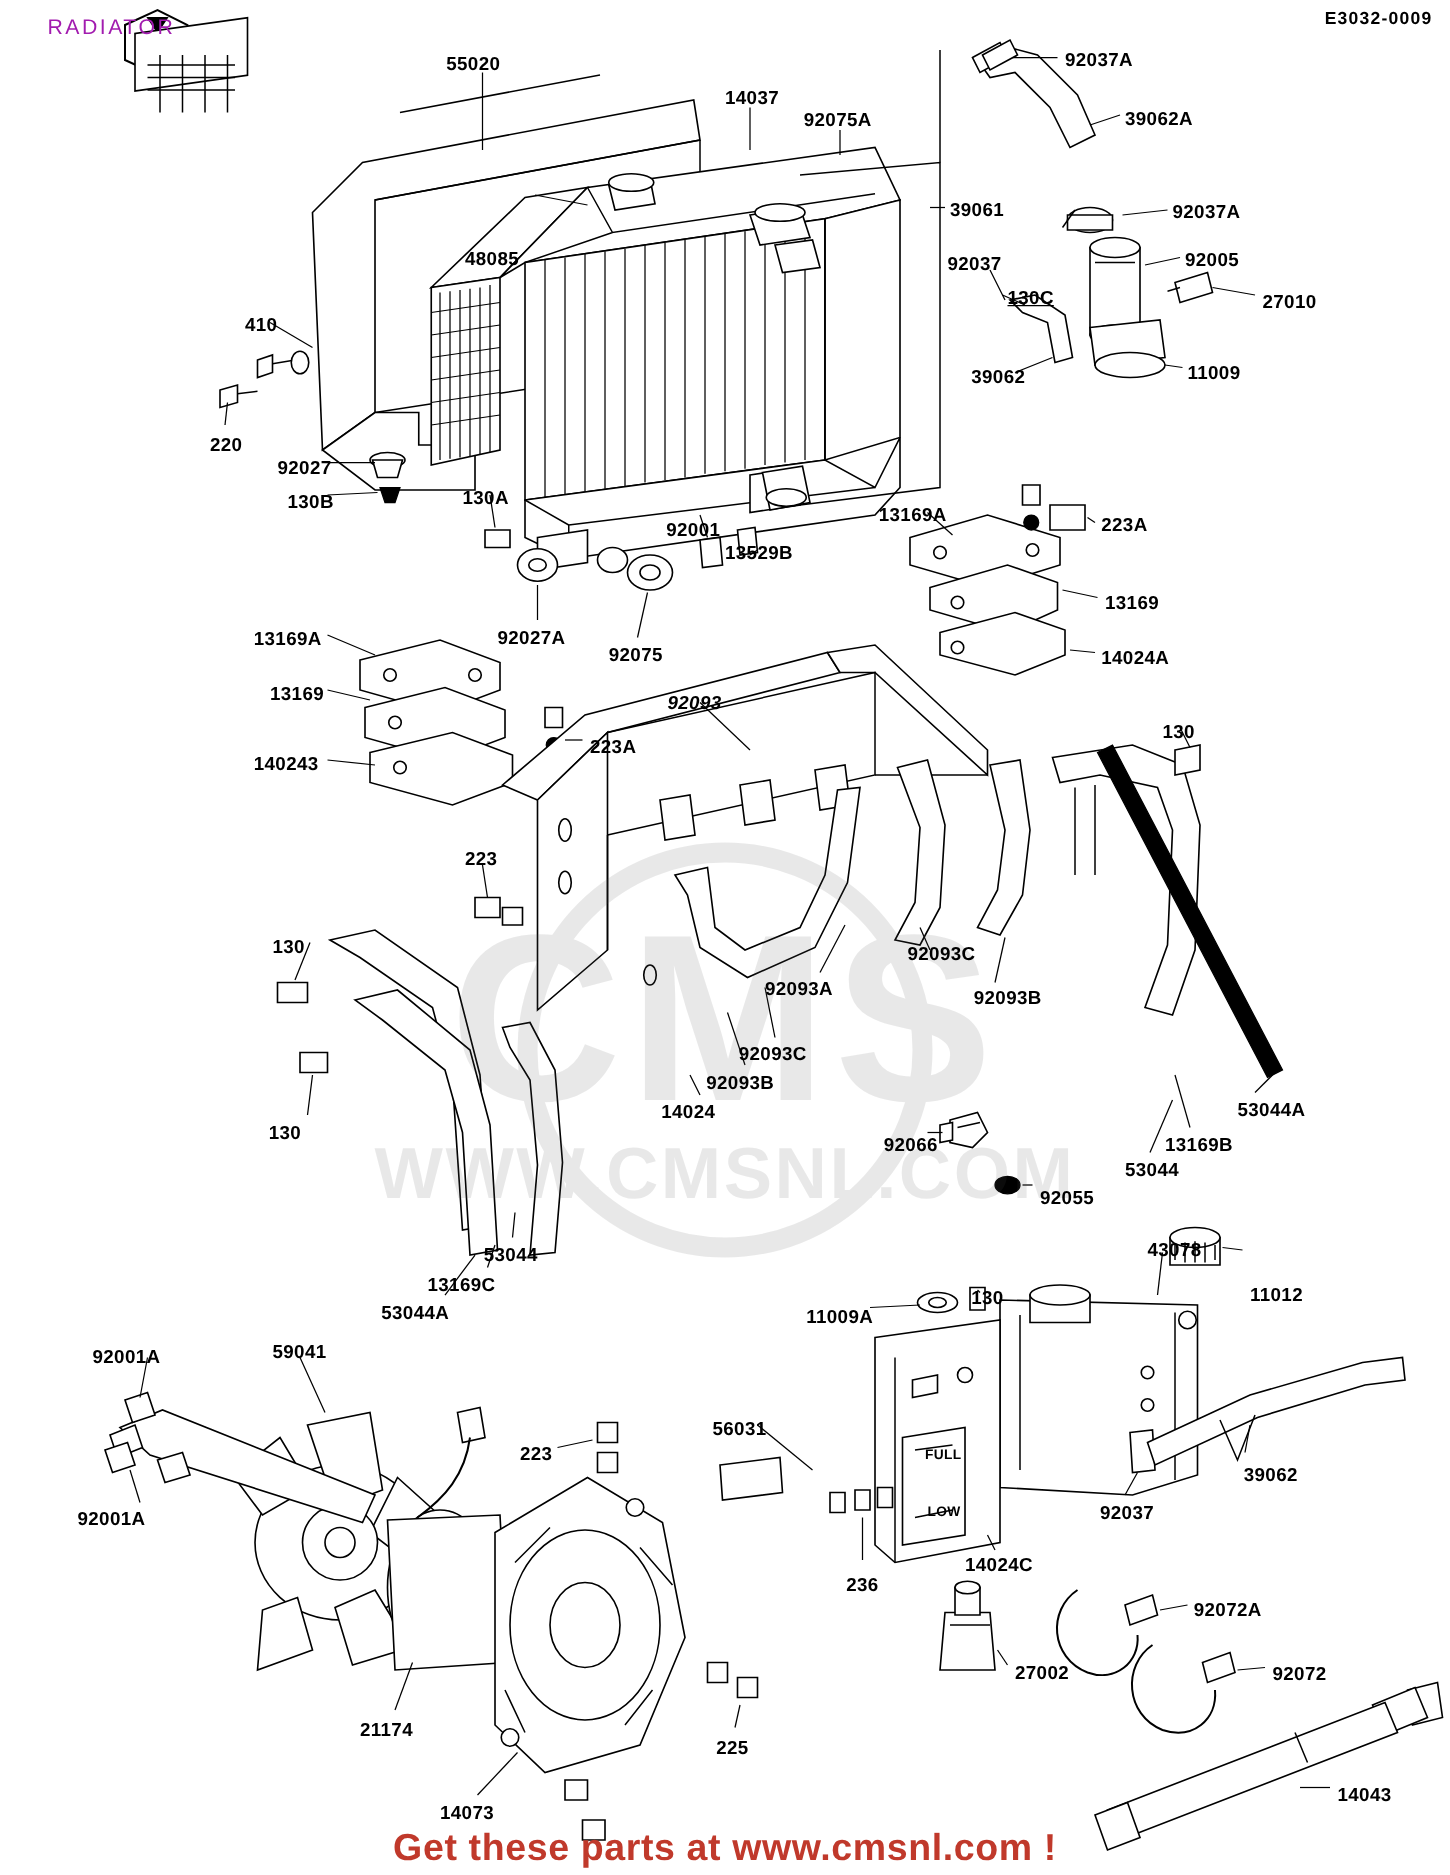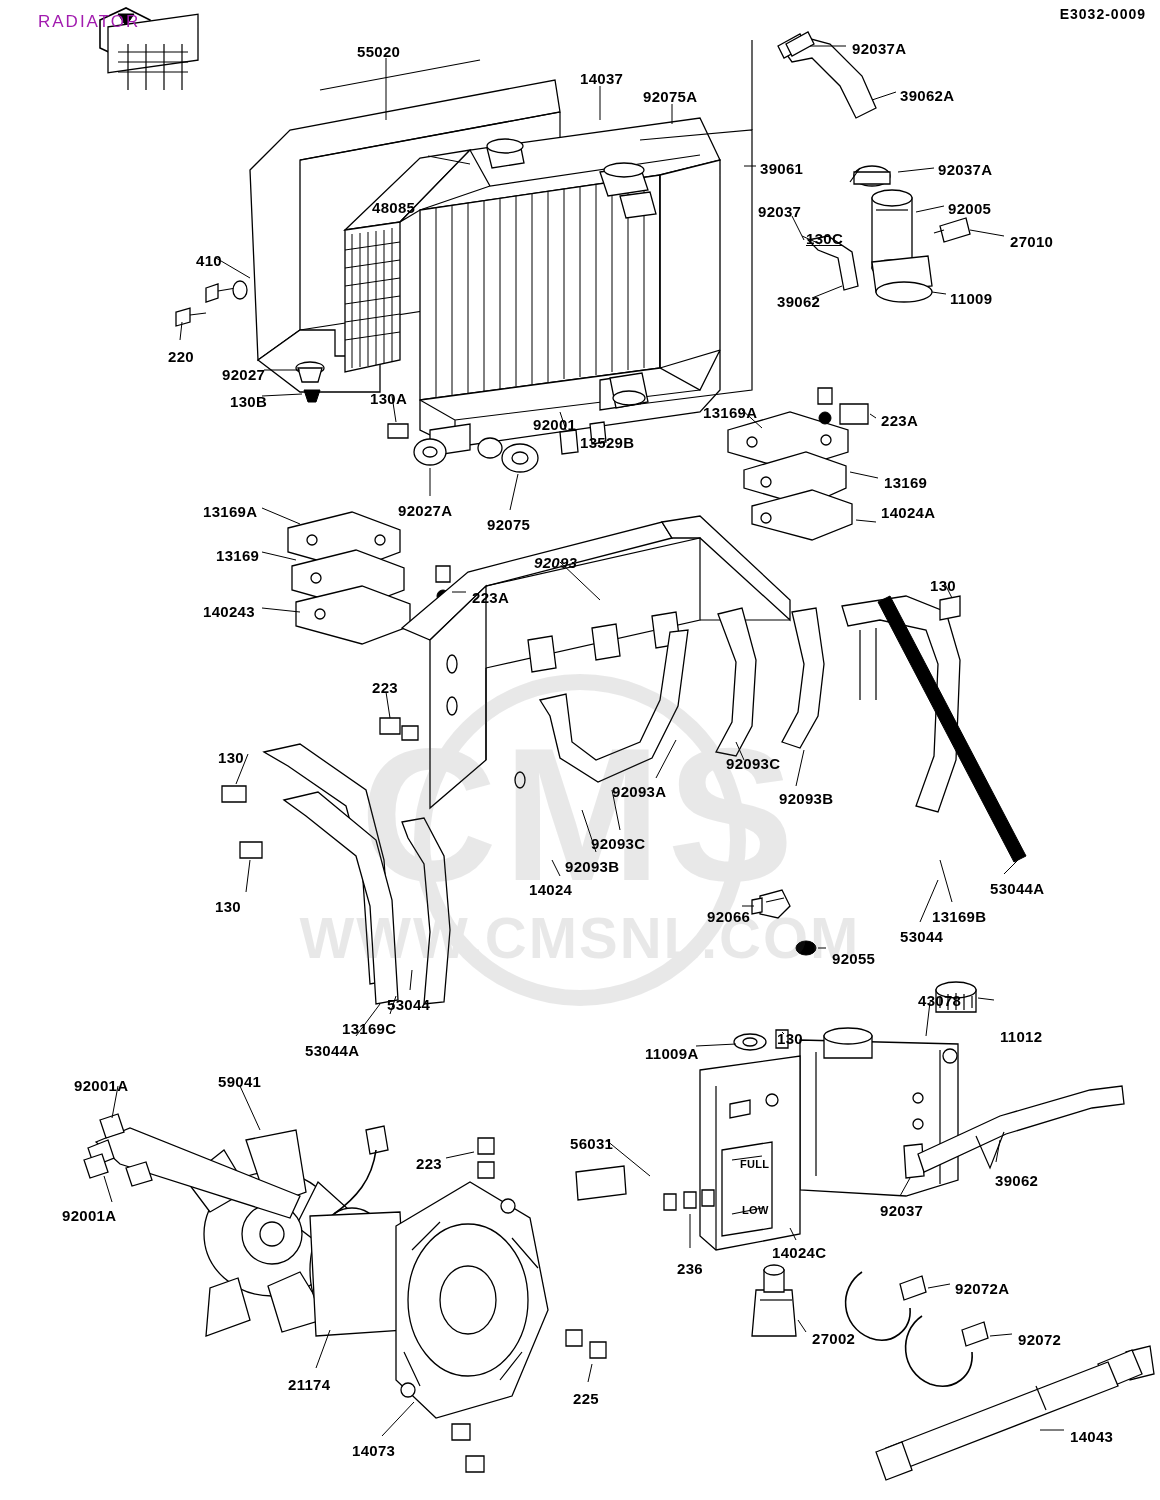--- a/index.html
+++ b/index.html
@@ -421,21 +421,21 @@
       <div class="lbl" style="left: 222px; top: 366px;">92027</div>
       <div class="lbl" style="left: 230px; top: 393px;">130B</div>
       <div class="lbl" style="left: 370px; top: 390px;">130A</div>
       <div class="lbl" style="left: 398px; top: 502px;">92027A</div>
       <div class="lbl" style="left: 487px; top: 516px;">92075</div>
       <div class="lbl" style="left: 533px; top: 416px;">92001</div>
       <div class="lbl" style="left: 580px; top: 434px;">13529B</div>
       <div class="lbl" style="left: 703px; top: 404px;">13169A</div>
       <div class="lbl" style="left: 881px; top: 412px;">223A</div>
       <div class="lbl" style="left: 884px; top: 474px;">13169</div>
-      <div class="lbl" style="left: 881px; top: 504px;">14024A</div>
+      <div class="lbl" style="left: 881px; top: 518px;">14024A</div>
       <div class="lbl" style="left: 203px; top: 503px;">13169A</div>
       <div class="lbl" style="left: 216px; top: 547px;">13169</div>
       <div class="lbl" style="left: 203px; top: 603px;">140243</div>
       <div class="lbl" style="left: 472px; top: 589px;">223A</div>
       <div class="lbl" style="left: 534px; top: 554px; font-style: italic;">92093</div>
       <div class="lbl" style="left: 930px; top: 577px;">130</div>
       <div class="lbl" style="left: 372px; top: 679px;">223</div>
       <div class="lbl" style="left: 218px; top: 749px;">130</div>
       <div class="lbl" style="left: 215px; top: 898px;">130</div>
       <div class="lbl" style="left: 612px; top: 783px;">92093A</div>
@@ -470,13 +470,14 @@
       <div class="lbl" style="left: 62px; top: 1207px;">92001A</div>
       <div class="lbl" style="left: 416px; top: 1155px;">223</div>
       <div class="lbl" style="left: 288px; top: 1376px;">21174</div>
       <div class="lbl" style="left: 573px; top: 1390px;">225</div>
       <div class="lbl" style="left: 352px; top: 1442px;">14073</div>
     </div>
 
   <div class="lbl small" style="left:740px;top:1158px;font-size:11px;">FULL</div>
   <div class="lbl small" style="left:742px;top:1204px;font-size:11px;">LOW</div>
 
+  <div class="footer">Get these parts at www.cmsnl.com !</div>
 </div>
 
 </body></html>

